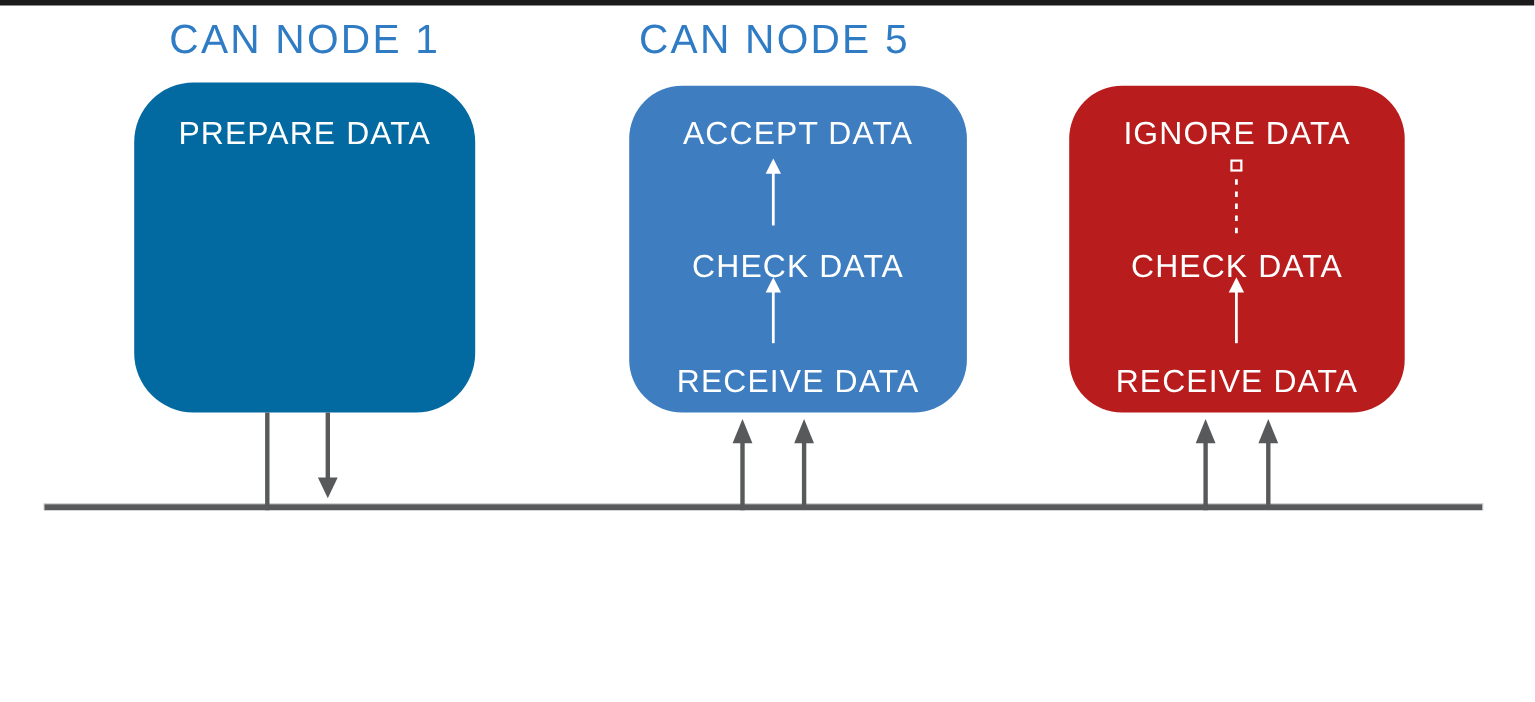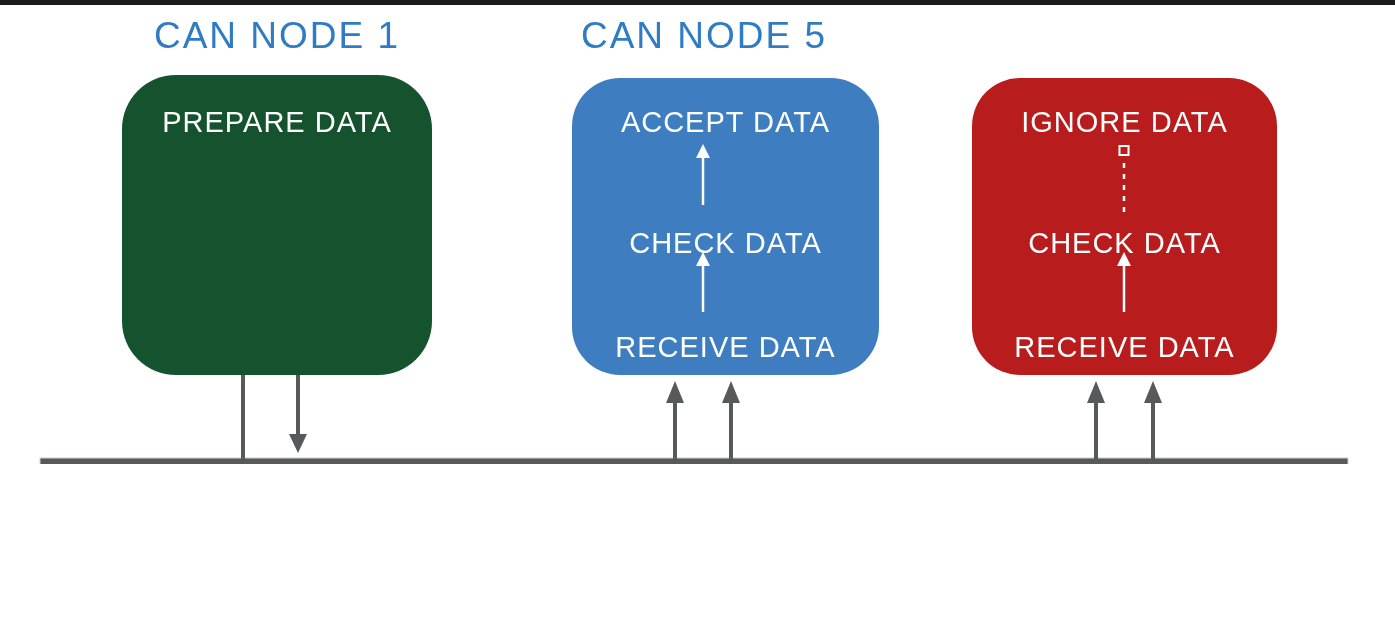--- a/index.html
+++ b/index.html
@@ -55,21 +55,21 @@
 </head>
 <body>
 
 <div id="stage">
 
   <div class="top-bar"></div>
 
   <div class="node-title" id="title-1">CAN NODE 1</div>
   <div class="node-title" id="title-2">CAN NODE 5</div>
 
-  <div class="node-box" id="box-1" style="background: #14532d;">
+  <div class="node-box" id="box-1" style="background: #0369a1;">
     <div class="step-label slot-a">PREPARE DATA</div>
   </div>
 
   <div class="node-box" id="box-2" style="background: rgb(62, 126, 192); margin-left: 22px;">
     <div class="step-label slot-0">ACCEPT DATA</div>
     <div class="step-label slot-1">CHECK DATA</div>
     <div class="step-label slot-2">RECEIVE DATA</div>
   </div>
 
   <div class="node-box" id="box-3" style="background: #b91c1c;">

